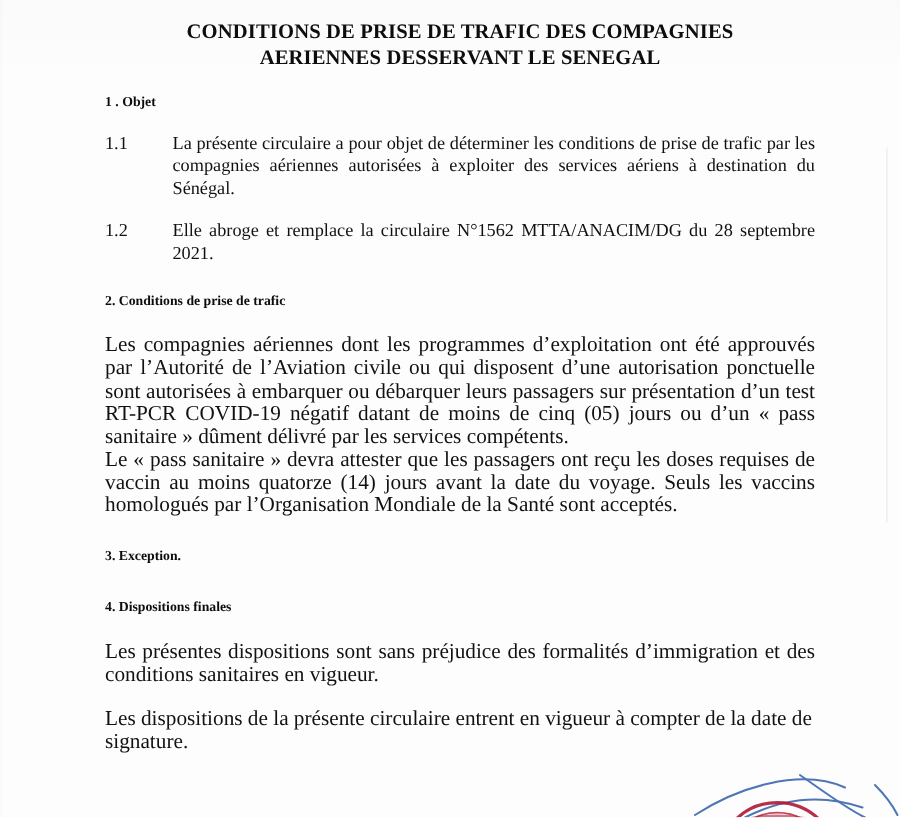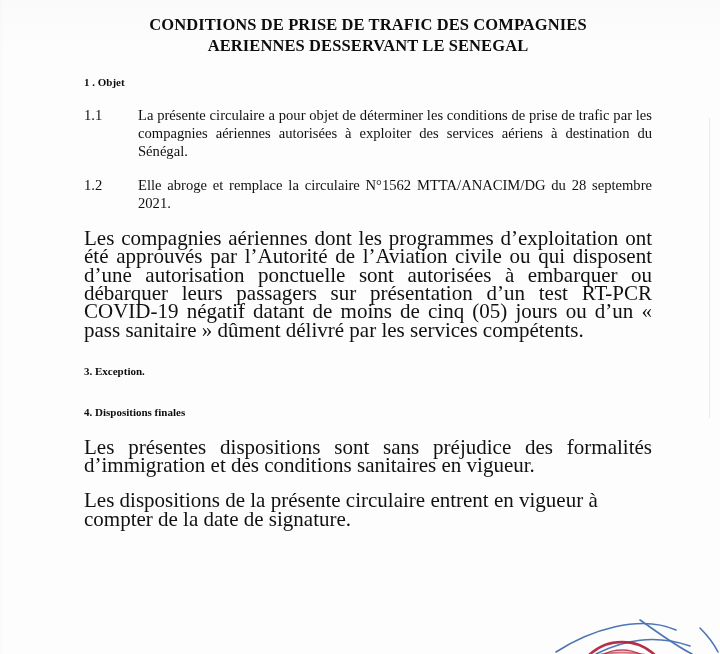--- a/index.html
+++ b/index.html
@@ -88,21 +88,21 @@
   .clause-body {
     flex: 1 1 auto;
     text-align: justify;
     text-justify: inter-word;
     color: #111111;
   }
   .clause-1-2 { }
 
   .para {
     margin-top: 17px;
-    font-size: 21px;
+    font-size: 17px;
     line-height: 18.3px;
     text-align: justify;
     text-justify: inter-word;
     color: #111111;
   }
   .para-tight {
     margin-top: 0;
   }
   .para-last-left {
     text-align: left;
@@ -138,22 +138,24 @@
     <div class="clause">
       <div class="clause-num">1.1</div>
       <div class="clause-body">La présente circulaire a pour objet de déterminer les conditions de prise de trafic par les compagnies aériennes autorisées à exploiter des services aériens à destination du Sénégal.</div>
     </div>
 
     <div class="clause clause-1-2">
       <div class="clause-num">1.2</div>
       <div class="clause-body">Elle abroge et remplace la circulaire N°1562 MTTA/ANACIM/DG du 28 septembre 2021.</div>
     </div>
 
+    <div class="sec-heading h-cond">2. Conditions de prise de trafic</div>
 
     <div class="para">Les compagnies aériennes dont les programmes d’exploitation ont été approuvés par l’Autorité de l’Aviation civile ou qui disposent d’une autorisation ponctuelle sont autorisées à embarquer ou débarquer leurs passagers sur présentation d’un test RT-PCR COVID-19 négatif datant de moins de cinq (05) jours ou d’un « pass sanitaire » dûment délivré par les services compétents.</div>
+    <div class="para para-tight">Le « pass sanitaire » devra attester que les passagers ont reçu les doses requises de vaccin au moins quatorze (14) jours avant la date du voyage. Seuls les vaccins homologués par l’Organisation Mondiale de la Santé sont acceptés.</div>
 
     <div class="sec-heading h-except">3. Exception.</div>
 
     <div class="sec-heading h-final">4. Dispositions finales</div>
     <div class="para">Les présentes dispositions sont sans préjudice des formalités d’immigration et des conditions sanitaires en vigueur.</div>
     <div class="para para-last-left">Les dispositions de la présente circulaire entrent en vigueur à compter de la date de signature.</div>
 
   </div>
 
   <svg class="marks" viewBox="0 0 720 654">

